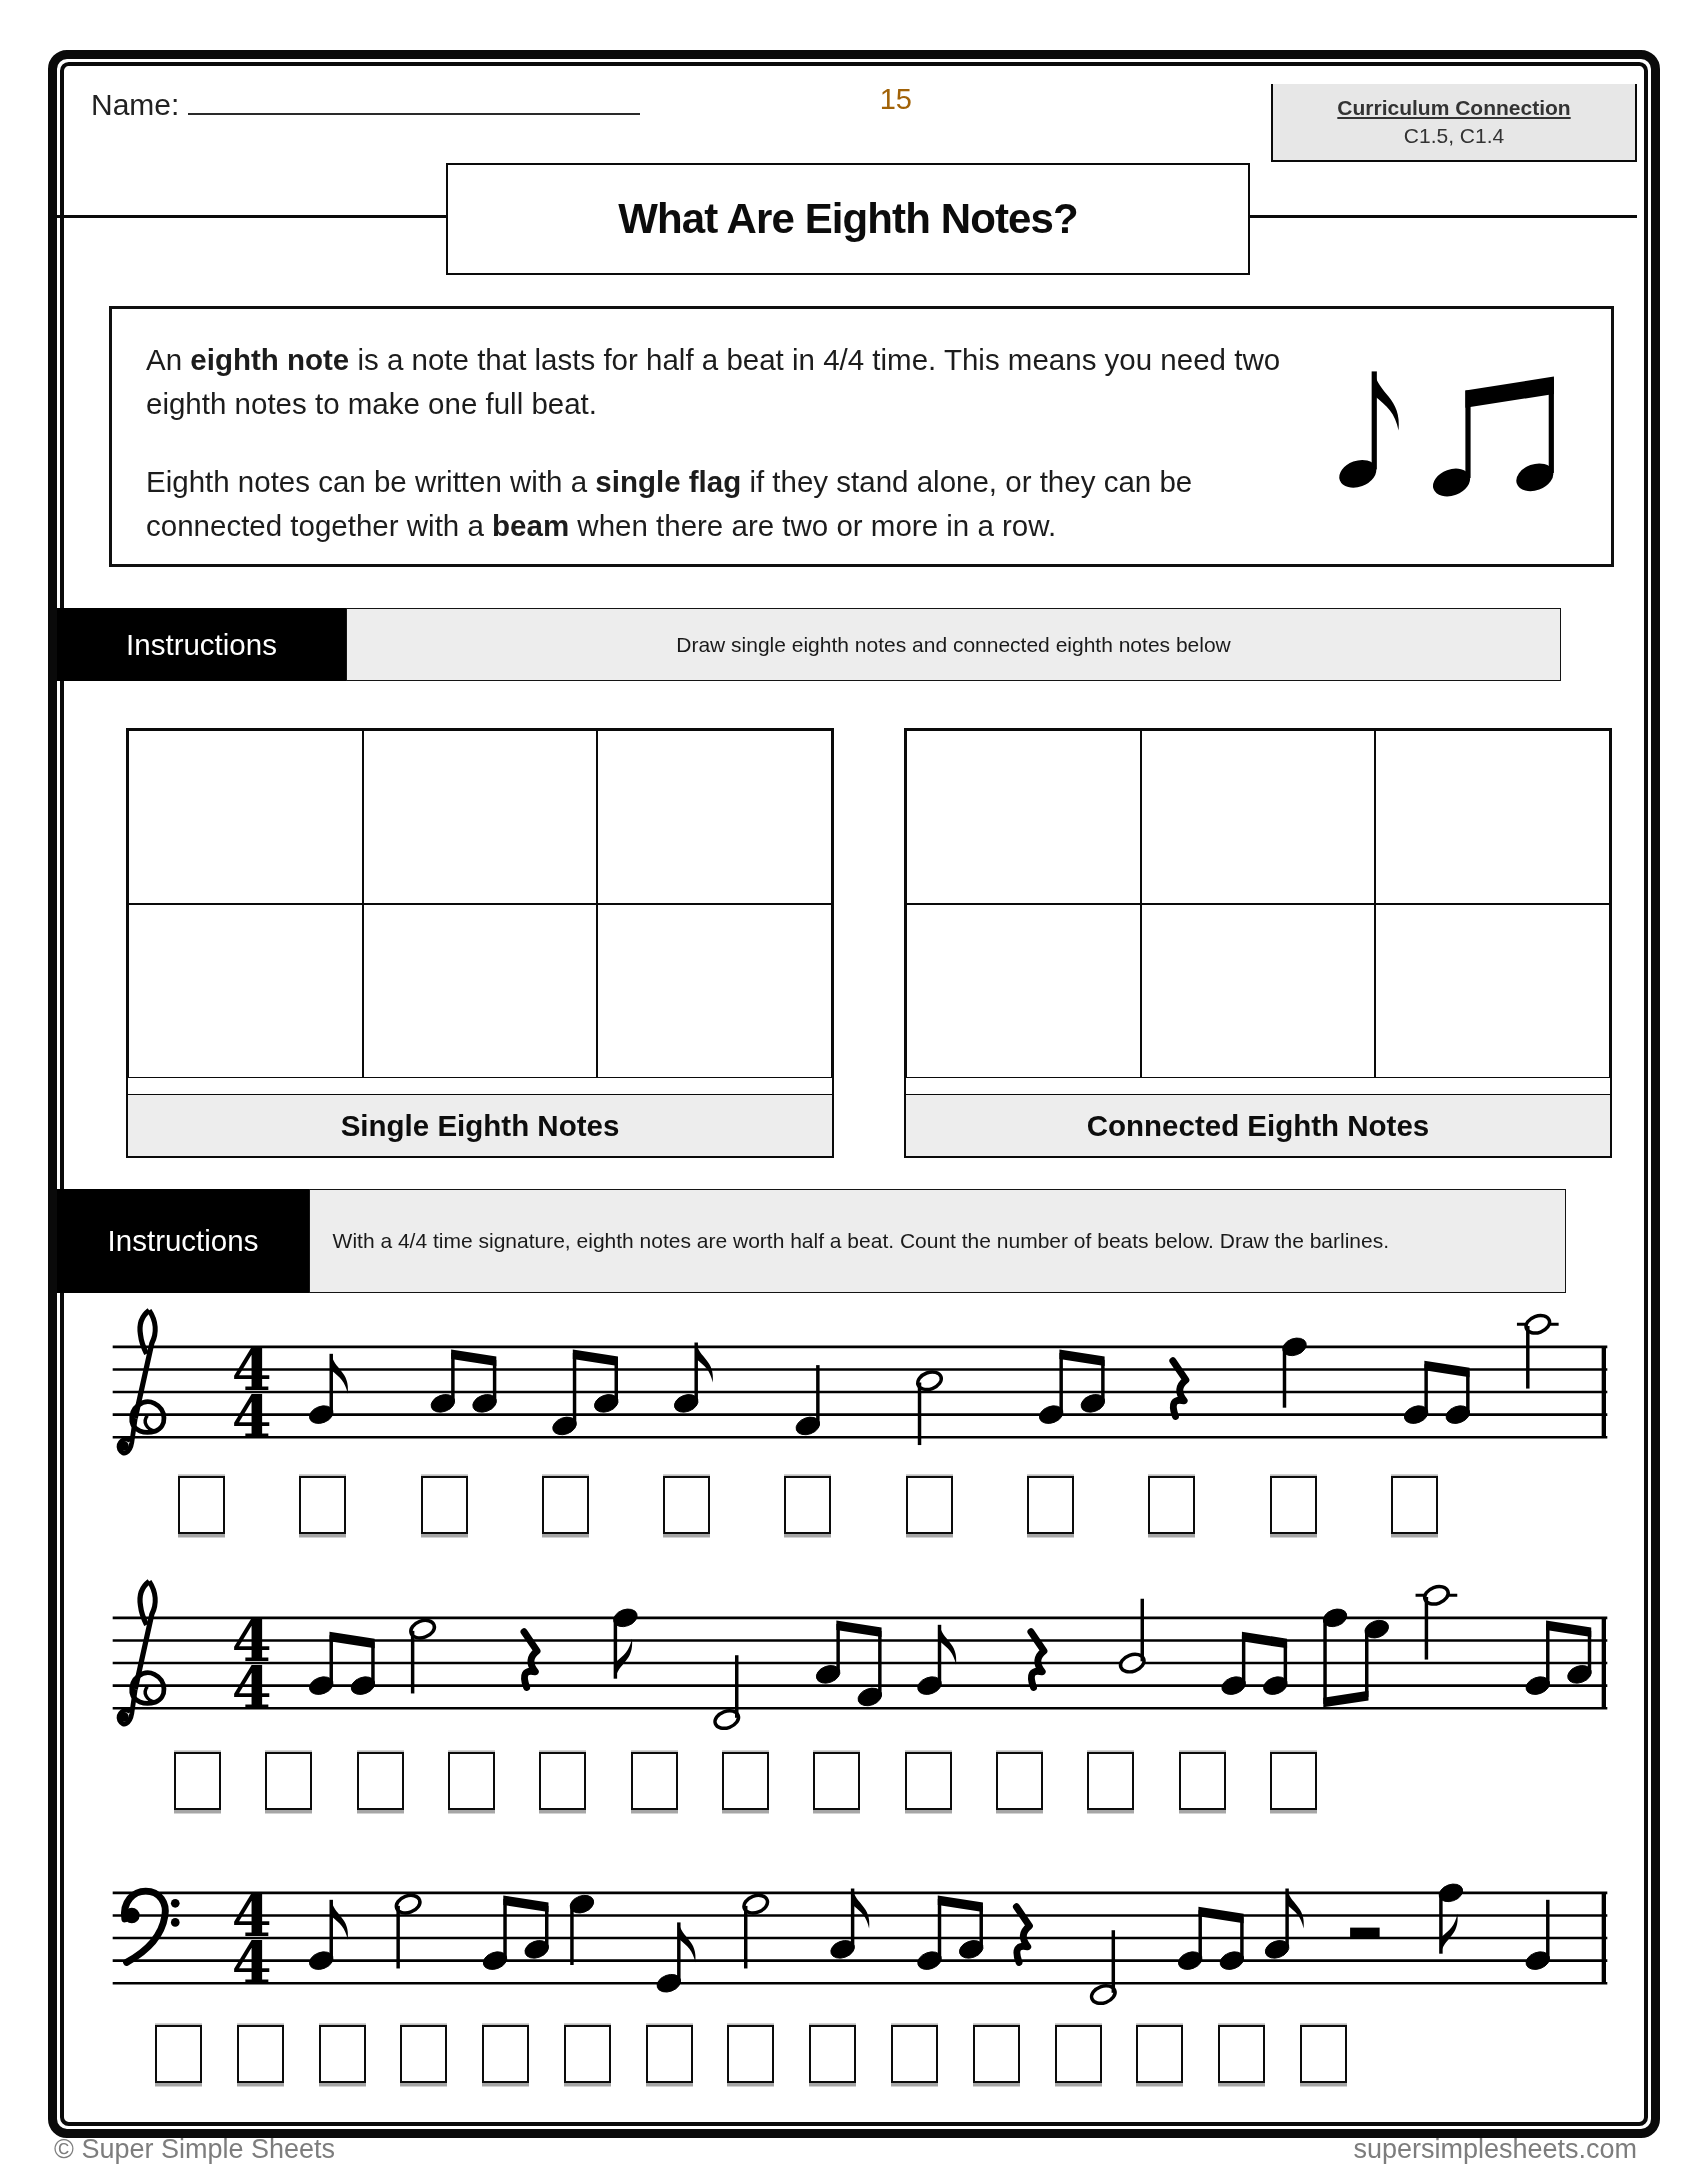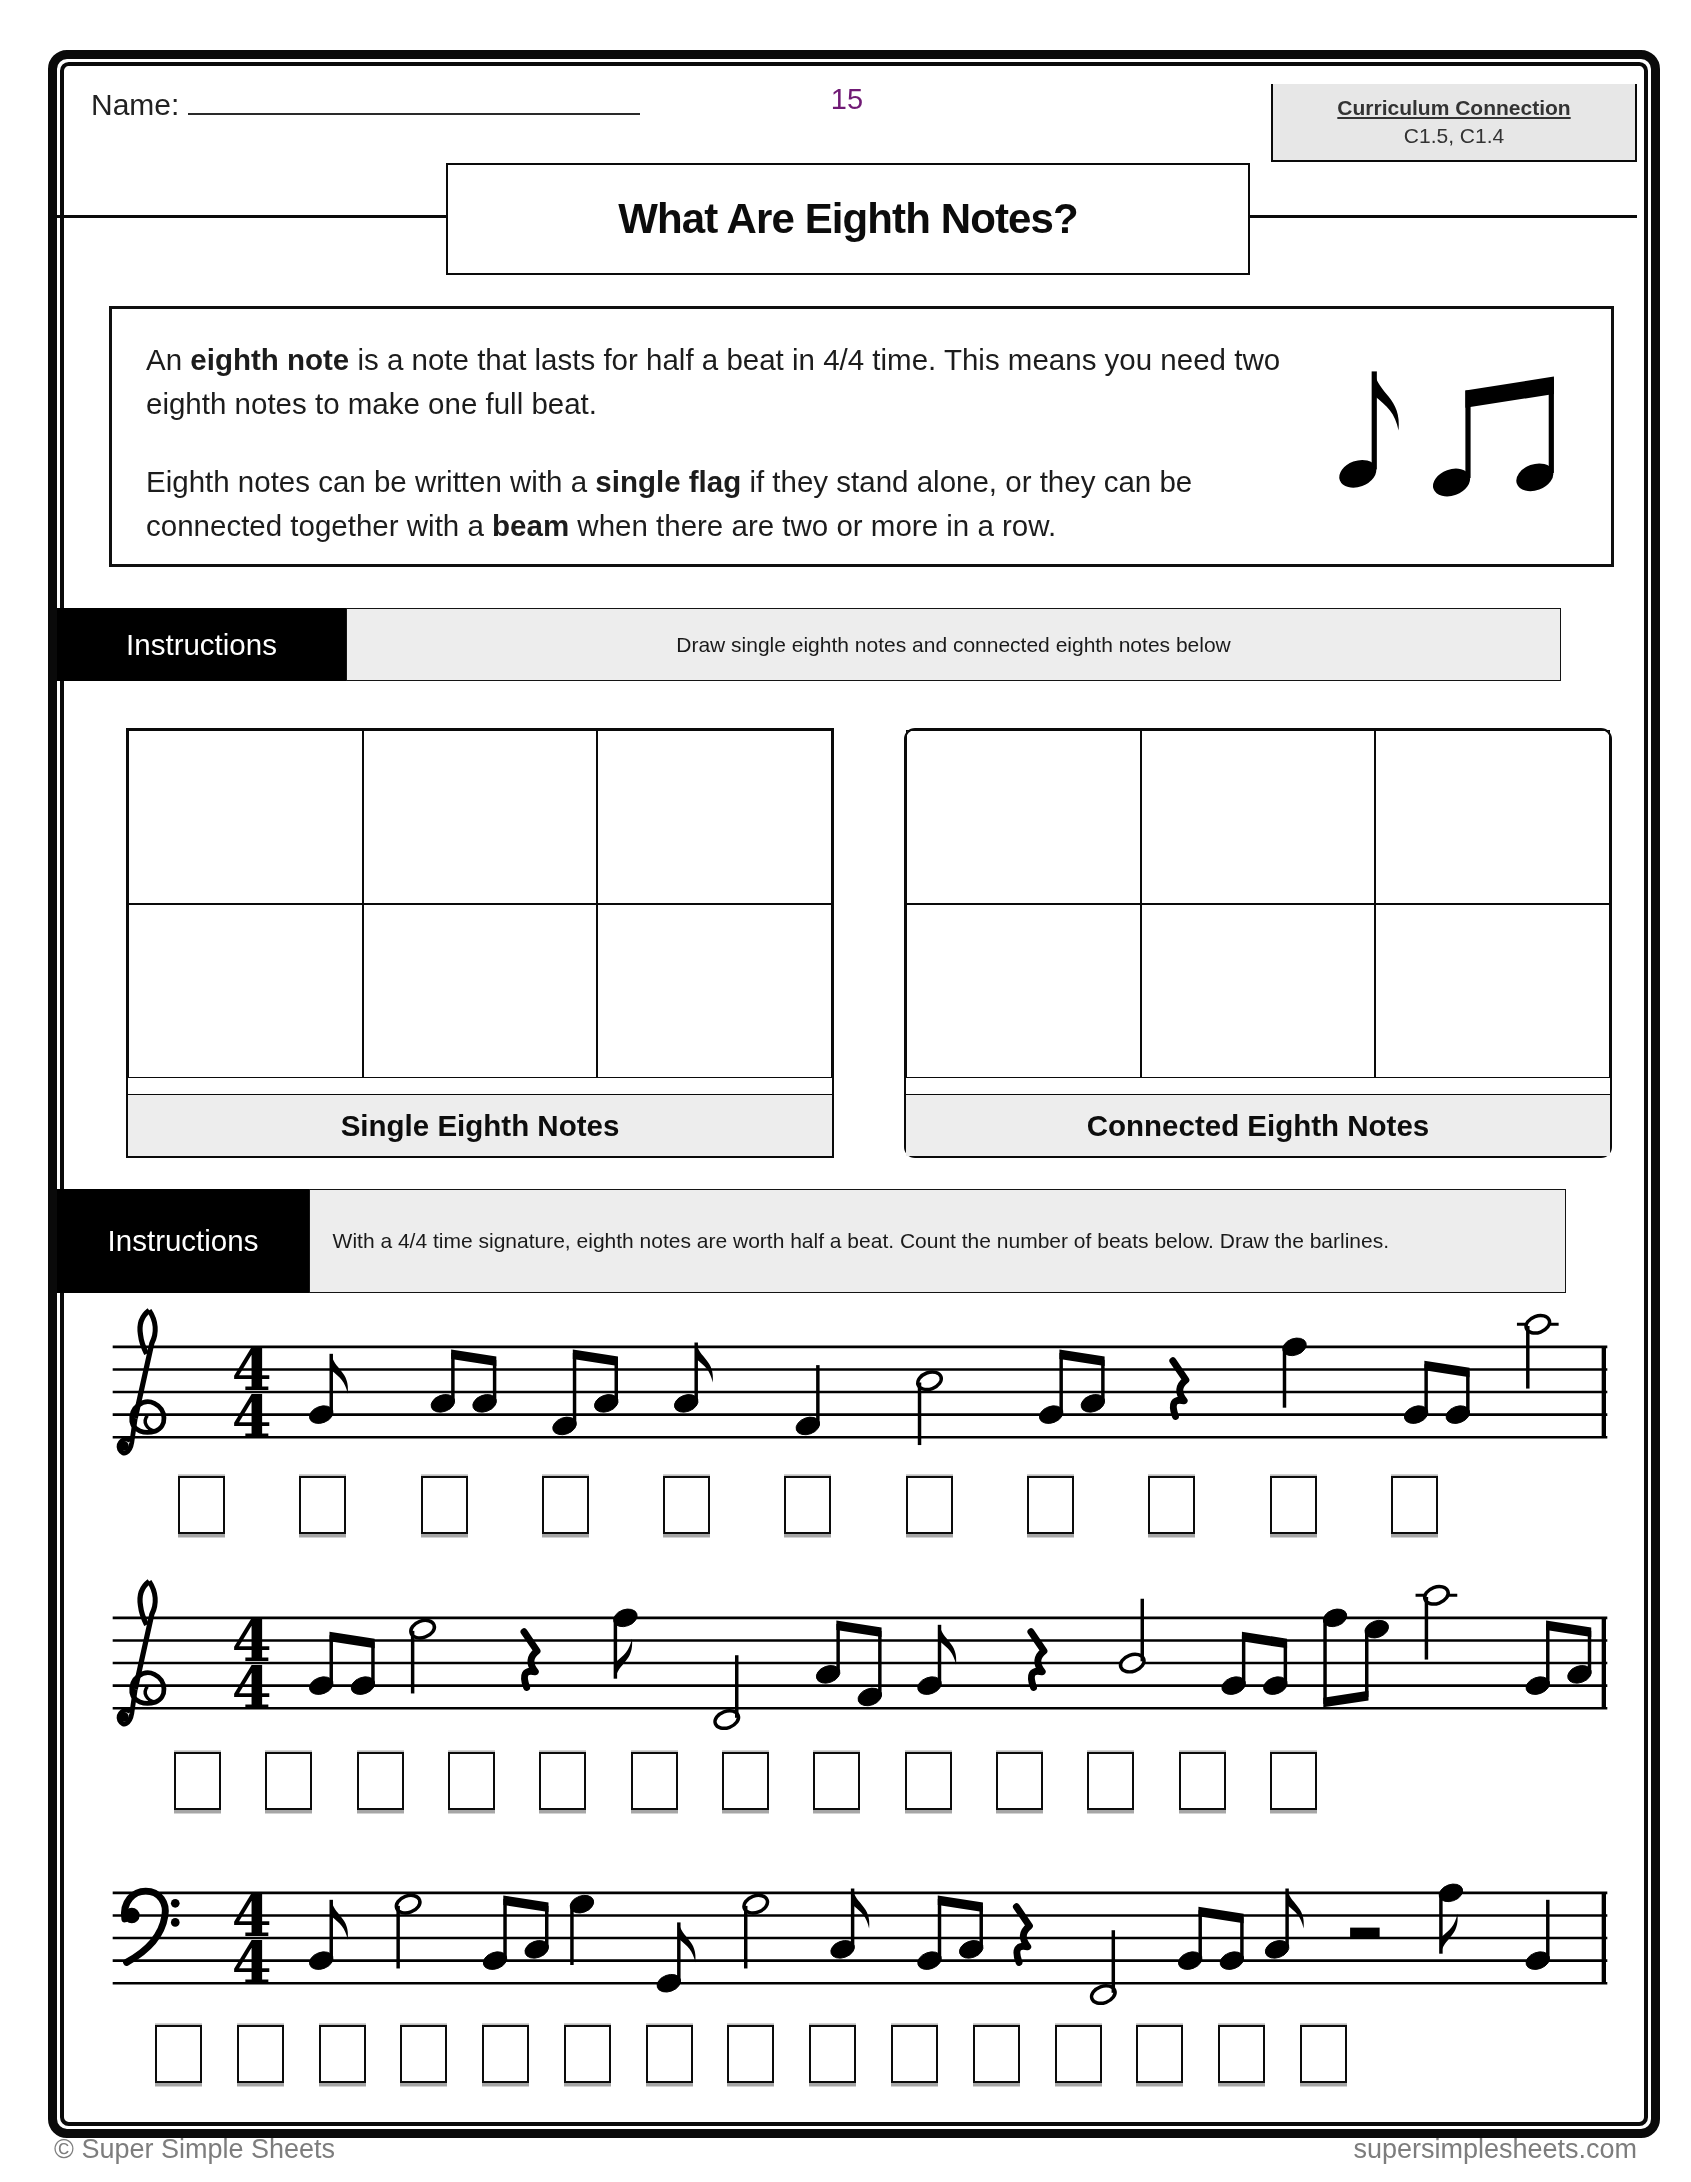--- a/index.html
+++ b/index.html
@@ -8,21 +8,21 @@
 
   
   .frame-outer{position:absolute;left:48px;top:50px;width:1594px;height:2070px;
                border:9.6px solid #0a0a0a;border-radius:19px;pointer-events:none;}
   .frame-inner{position:absolute;left:2.6px;top:2.6px;right:2.6px;bottom:2.6px;
                border:4.3px solid #0a0a0a;border-radius:8.7px;}
 
   
   .name-row{position:absolute;left:91px;top:83px;font-size:30px;color:#222;}
   .name-line{display:inline-block;width:452px;border-bottom:2.6px solid #2a2a2a;height:29.5px;margin-left:8.7px;}
-  .page-num{position:absolute;left:782px;top:83px;width:130px;text-align:center;font-size:29px;color:#701a75;}
+  .page-num{position:absolute;left:782px;top:83px;width:130px;text-align:right;font-size:29px;color:#a16207;}
   .curriculum{position:absolute;left:1271px;top:84px;width:362px;height:76px;background:#e7e7e7;
               border:2.6px solid #0a0a0a;border-top:none;display:flex;flex-direction:column;
               align-items:center;justify-content:center;font-size:21px;color:#333;}
   .curriculum .c-title{text-decoration:underline;font-weight:bold;}
   .curriculum .c-codes{margin-top:3.5px;}
 
   
   .title-line{position:absolute;left:54px;top:215px;width:1583px;height:2.6px;background:#0a0a0a;}
   .title-box{position:absolute;left:446px;top:163px;width:800px;height:108px;background:#fff;
              border:2.6px solid #0a0a0a;display:flex;align-items:center;justify-content:center;}
@@ -46,21 +46,21 @@
   .instr2-label{left:57px;top:1189px;width:252px;height:104px;}
   .instr2-text{left:309px;top:1189px;width:1257px;height:104px;padding:7px 22.6px;line-height:1.32;}
 
   
   .wtable{position:absolute;width:704px;border:2.6px solid #0a0a0a;display:grid;
           grid-template-columns:repeat(3,1fr);background:#fff;}
   .wtable .cell{height:172px;border:1.3px solid #0a0a0a;}
   .wtable .cap{grid-column:1/4;height:61px;background:#ededed;border-top:1.7px solid #0a0a0a;
                display:flex;align-items:center;justify-content:center;font-weight:bold;font-size:29.5px;color:#0d0d0d;margin-top:16px;}
   .t-left{left:126px;top:728px;}
-  .t-right{left:904px;top:728px;border-radius:11px;}
+  .t-right{left:904px;top:728px;}
 
   
   .staff-svg{position:absolute;left:104px;width:1512px;height:226px;}
   .boxes-row{position:absolute;display:flex;justify-content:space-between;}
   .abox{width:43px;height:54px;border:2.6px solid #0c0c0c;background:#fff;
         box-shadow:0 3.5px 0 rgba(0,0,0,0.35), 0 -1.7px 0 rgba(0,0,0,0.25);}
 
   
   .footer{position:absolute;left:54px;top:2134px;width:1583px;display:flex;
           justify-content:space-between;font-size:27px;color:#7d7d7d;}

